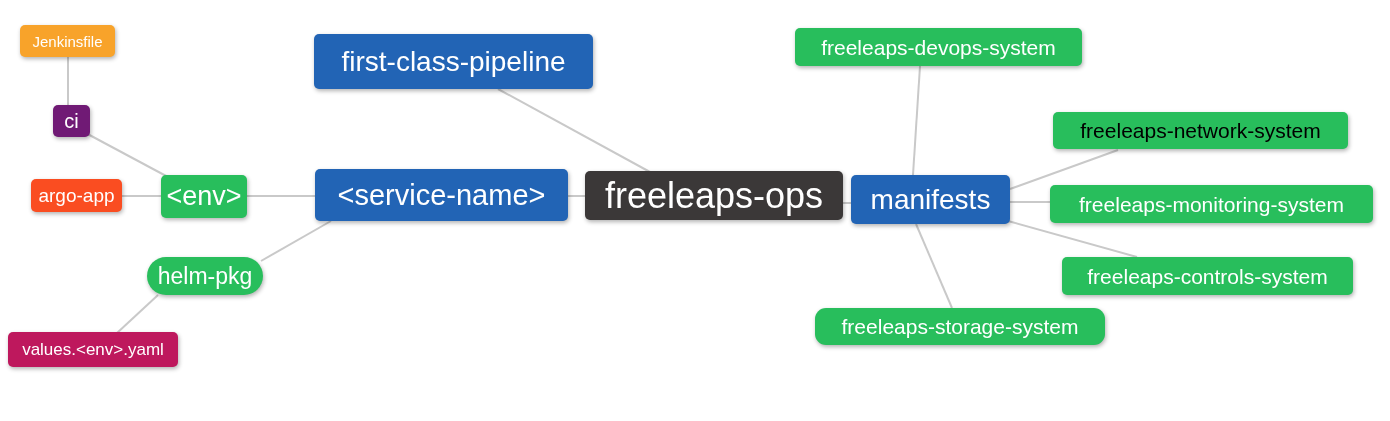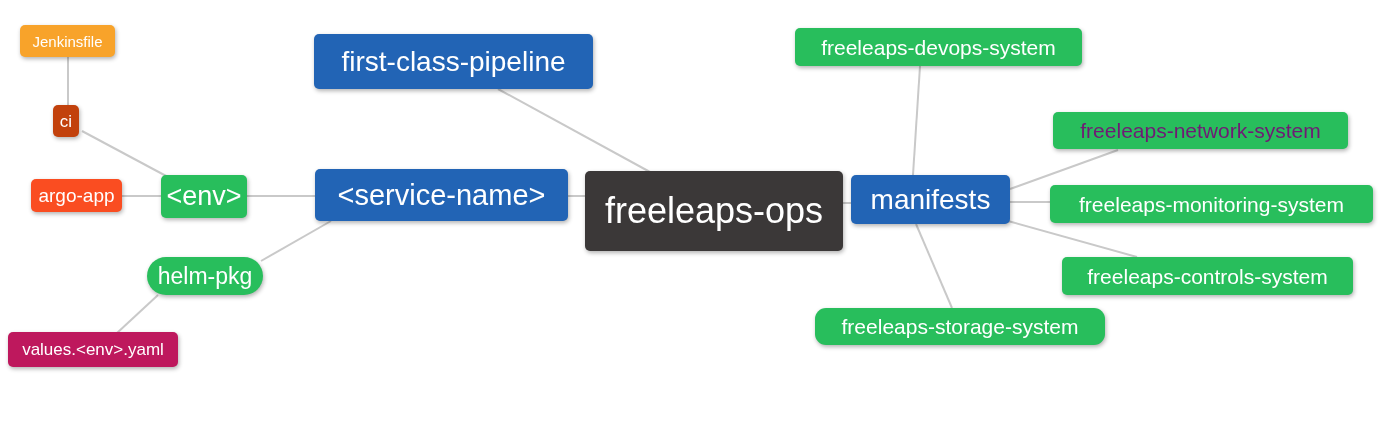--- a/index.html
+++ b/index.html
@@ -52,28 +52,28 @@
       <line x1="498" y1="89" x2="650" y2="172" stroke="#C9C9C9" stroke-width="2"></line>
       <line x1="843" y1="203" x2="851" y2="203" stroke="#C9C9C9" stroke-width="2"></line>
       <line x1="920" y1="66" x2="913" y2="175" stroke="#C9C9C9" stroke-width="2"></line>
       <line x1="1010" y1="189" x2="1118" y2="150" stroke="#C9C9C9" stroke-width="2"></line>
       <line x1="1010" y1="202" x2="1050" y2="202" stroke="#C9C9C9" stroke-width="2"></line>
       <line x1="1008" y1="221" x2="1137" y2="257" stroke="#C9C9C9" stroke-width="2"></line>
       <line x1="916" y1="224" x2="952" y2="308" stroke="#C9C9C9" stroke-width="2"></line>
     </svg>
   <div>
       <div class="node" style="left: 20px; top: 25px; width: 95px; height: 32px; font-size: 15px; background: rgb(248, 163, 42); color: rgb(255, 255, 255);">Jenkinsfile</div>
-      <div class="node" style="left: 53px; top: 105px; width: 26px; height: 32px; font-size: 17px; background: #c2410c; color: rgb(255, 255, 255);">ci</div>
+      <div class="node" style="left: 53px; top: 105px; width: 37px; height: 32px; font-size: 20px; background: #701a75; color: rgb(255, 255, 255);">ci</div>
       <div class="node" style="left: 31px; top: 179px; width: 91px; height: 33px; font-size: 19px; background: rgb(250, 77, 33); color: rgb(255, 255, 255);">argo-app</div>
       <div class="node" style="left: 161px; top: 175px; width: 86px; height: 43px; font-size: 27px; background: rgb(40, 190, 92); color: rgb(255, 255, 255);">&lt;env&gt;</div>
       <div class="node" style="left: 147px; top: 257px; width: 116px; height: 38px; font-size: 23px; background: rgb(40, 190, 92); color: rgb(255, 255, 255); border-radius: 19px;">helm-pkg</div>
       <div class="node" style="left: 8px; top: 332px; width: 170px; height: 35px; font-size: 17px; background: #be185d; color: rgb(255, 255, 255);">values.&lt;env&gt;.yaml</div>
       <div class="node" style="left: 314px; top: 34px; width: 279px; height: 55px; font-size: 28px; background: rgb(34, 100, 181); color: rgb(255, 255, 255);">first-class-pipeline</div>
       <div class="node" style="left: 315px; top: 169px; width: 253px; height: 52px; font-size: 29px; background: rgb(34, 100, 181); color: rgb(255, 255, 255);">&lt;service-name&gt;</div>
-      <div class="node" style="left: 585px; top: 171px; width: 258px; height: 80px; font-size: 36px; background: rgb(59, 56, 56); color: rgb(255, 255, 255);">freeleaps-ops</div>
+      <div class="node" style="left: 585px; top: 171px; width: 258px; height: 49px; font-size: 36px; background: rgb(59, 56, 56); color: rgb(255, 255, 255);">freeleaps-ops</div>
       <div class="node" style="left: 851px; top: 175px; width: 159px; height: 49px; font-size: 28px; background: rgb(34, 100, 181); color: rgb(255, 255, 255);">manifests</div>
       <div class="node" style="left: 795px; top: 28px; width: 287px; height: 38px; font-size: 21px; background: rgb(40, 190, 92); color: rgb(255, 255, 255);">freeleaps-devops-system</div>
-      <div class="node" style="left: 1053px; top: 112px; width: 295px; height: 37px; font-size: 21px; background: rgb(40, 190, 92); color: #701a75;">freeleaps-network-system</div>
+      <div class="node" style="left: 1053px; top: 112px; width: 295px; height: 37px; font-size: 21px; background: rgb(40, 190, 92); color: #000000;">freeleaps-network-system</div>
       <div class="node" style="left: 1050px; top: 185px; width: 323px; height: 38px; font-size: 21px; background: rgb(40, 190, 92); color: rgb(255, 255, 255);">freeleaps-monitoring-system</div>
       <div class="node" style="left: 1062px; top: 257px; width: 291px; height: 38px; font-size: 21px; background: rgb(40, 190, 92); color: rgb(255, 255, 255);">freeleaps-controls-system</div>
       <div class="node" style="left: 815px; top: 308px; width: 290px; height: 37px; font-size: 21px; background: rgb(40, 190, 92); color: rgb(255, 255, 255); border-radius: 11px;">freeleaps-storage-system</div>
     </div>
 </div>
 
 </body></html>

